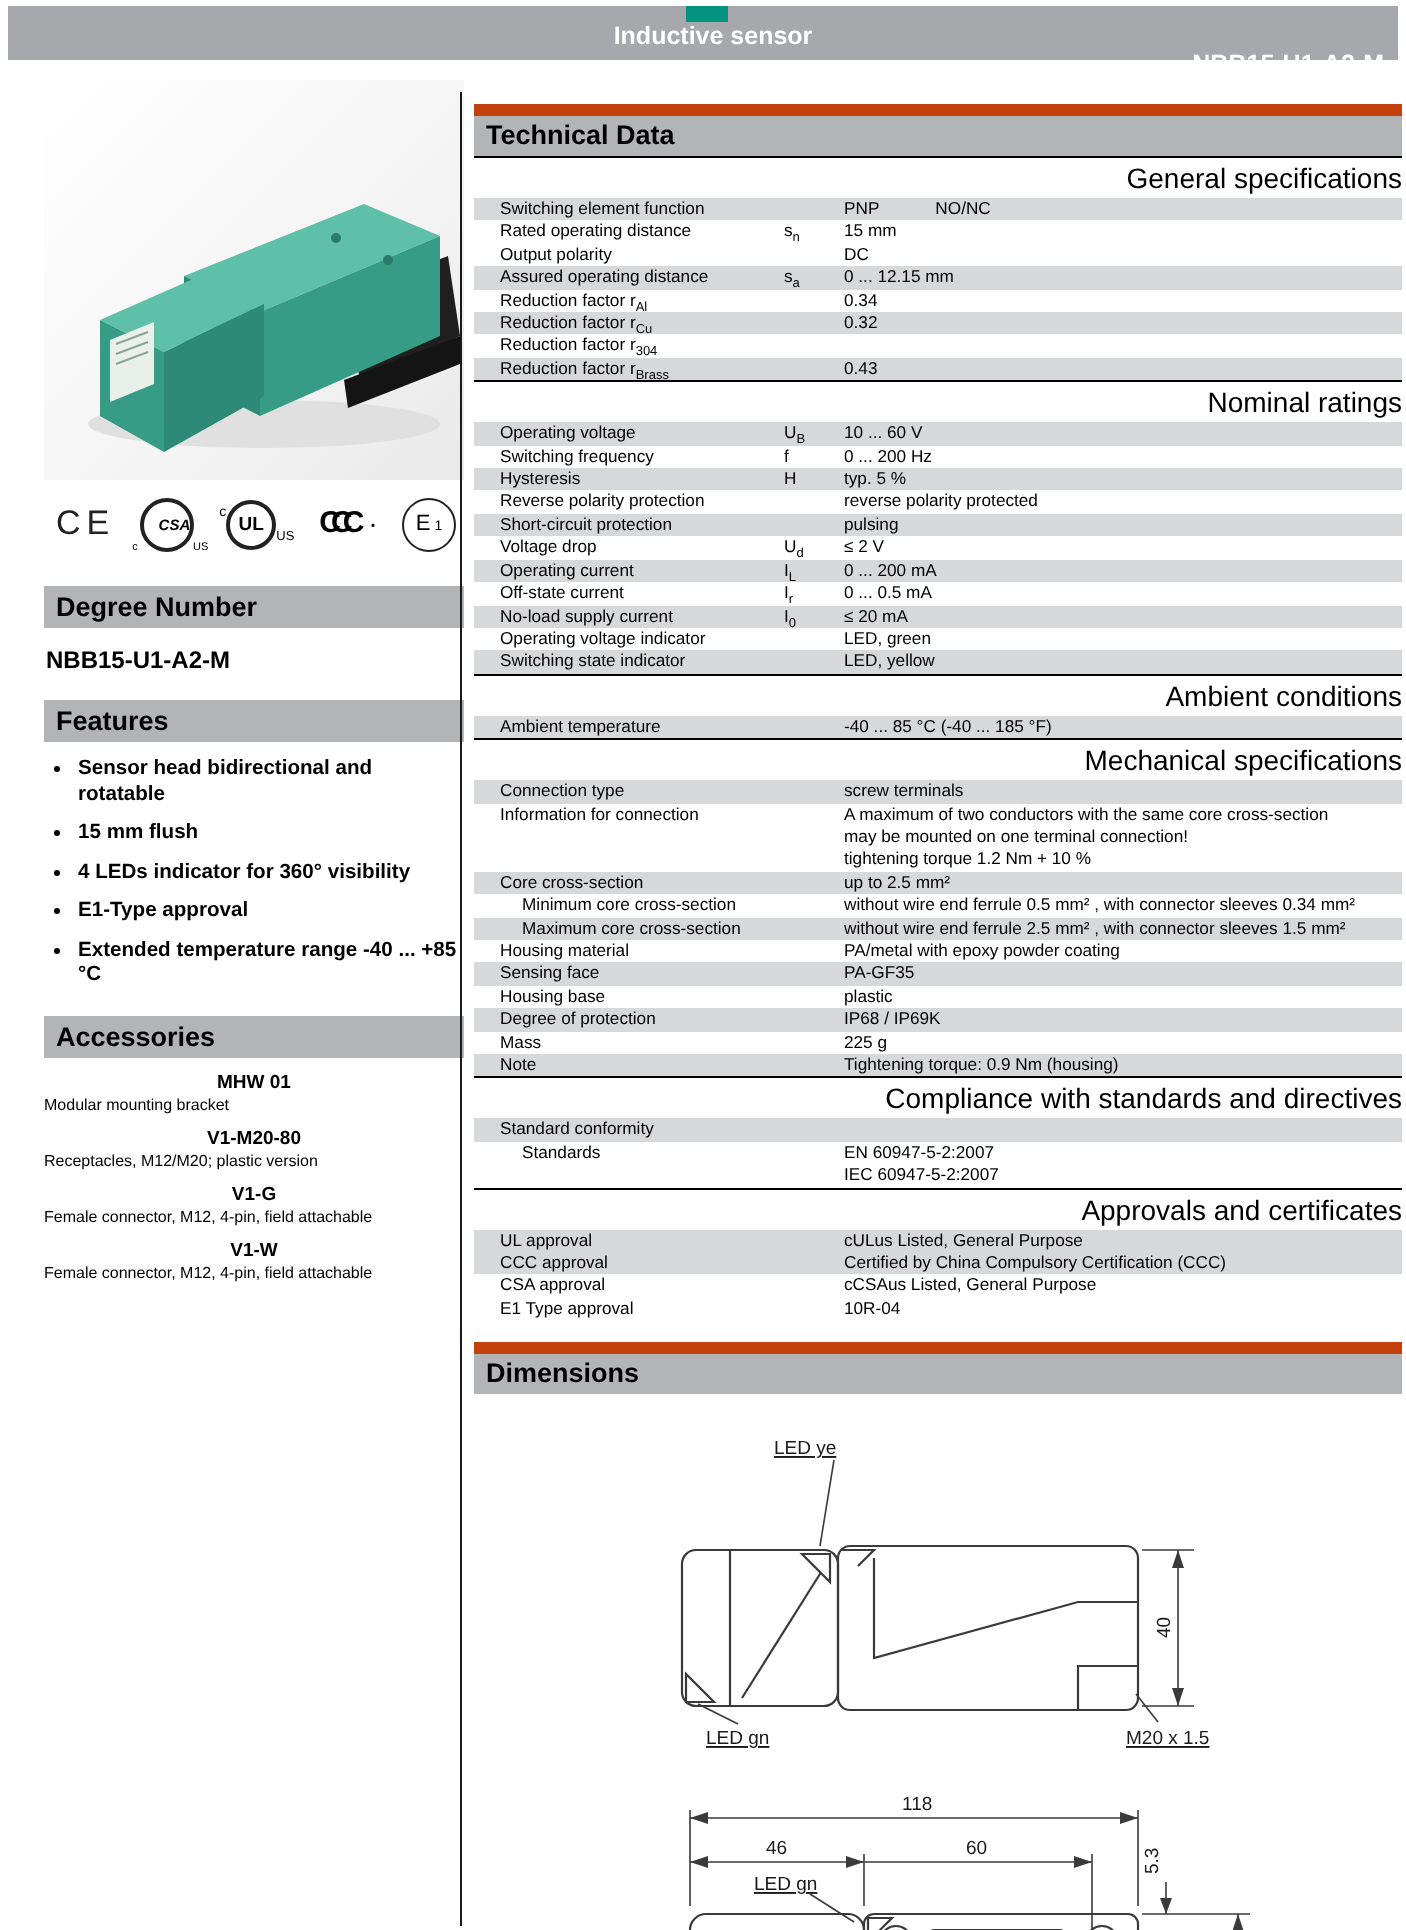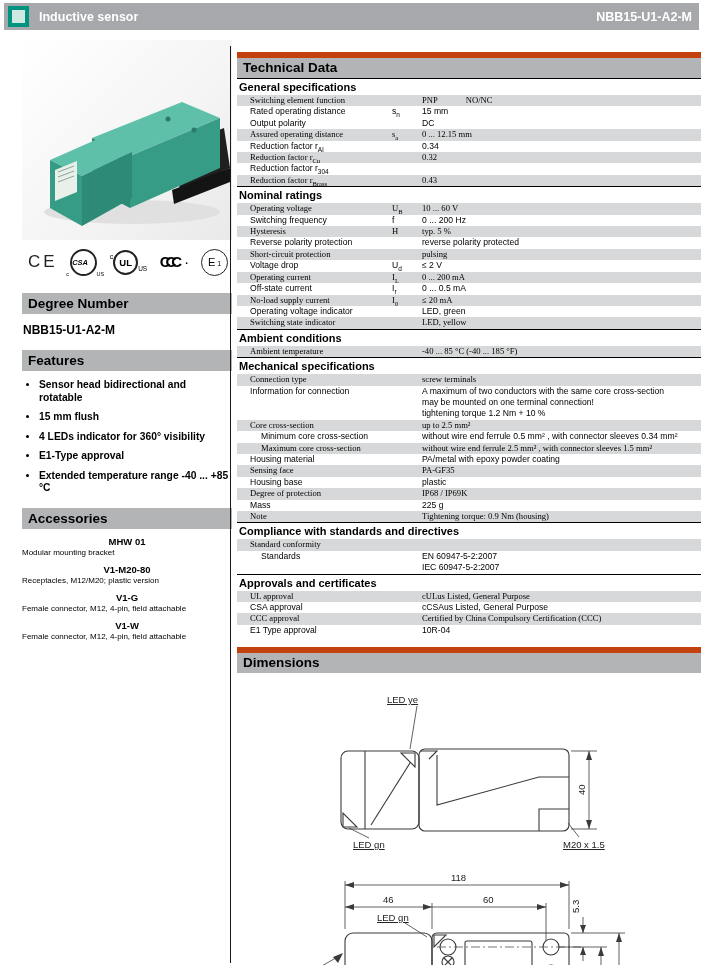--- a/index.html
+++ b/index.html
@@ -2,38 +2,38 @@
 <html><head>
 <meta charset="utf-8">
 <style>
   * { box-sizing: border-box; margin: 0; padding: 0; }
   html,body { background:#fff; }
   body { font-family:"Liberation Sans", sans-serif; color:#000; }
   .page { position:relative; width:703px; height:965px; background:#fff; overflow:hidden; }
 
   
   .top-bar { position:absolute; left:4px; right:4px; top:3px; height:27px;
-             background:#a6a8ab; display:flex; align-items:center; }
+             background:#a6a8ab; display:flex; align-items:center;flex-direction:column; }
   .brand-logo { width:21px; height:21px; margin-left:4px; background:#cfe9e2;
                 border:4px solid #00937f; }
   .top-title { color:#fff; font-weight:bold; font-size:12.5px; margin-left:10px; }
   .top-model { color:#fff; font-weight:bold; font-size:12.5px; margin-left:auto; margin-right:7px; }
 
   
   .left-col  { position:absolute; left:22px; top:40px; width:210px; }
   .col-divider { position:absolute; left:230px; top:46px; bottom:2px; width:1px; background:#1a1a1a; }
   .right-col { position:absolute; left:237px; right:2px; top:52px; }
 
   
   .photo-box { height:200px; background:linear-gradient(135deg,#ffffff 0%,#f4f4f4 60%,#e9e9e9 100%); }
   .cert-row { display:flex; align-items:center; justify-content:space-between;
               padding:8px 4px 4px 6px; height:40px; }
   .ce-text { font-size:17px; letter-spacing:3px; color:#222; }
   .mark-circle { position:relative; width:27px; height:27px; border:2px solid #222;
-                 border-radius:50%; display:flex; align-items:center; justify-content:flex-start; }
+                 border-radius:50%; display:flex; align-items:center; justify-content:flex-end; }
   .csa-inner { font-size:7.5px; font-weight:bold; font-style:italic; }
   .mark-sub-l { position:absolute; left:-6px; bottom:-3px; font-size:5.5px; }
   .mark-sub-r { position:absolute; right:-9px; bottom:-3px; font-size:5.5px; }
   .ul-wrap { display:flex; align-items:center; }
   .ul-c  { font-size:7px; align-self:flex-start; margin-top:3px; }
   .ul-us { font-size:6.5px; align-self:flex-end; margin-bottom:3px; }
   .ul-circle { width:25px; height:25px; border:2px solid #222; border-radius:50%;
                display:flex; align-items:center; justify-content:center;
                font-weight:bold; font-size:9.5px; }
   .ccc-text { font-size:15px; font-weight:bold; letter-spacing:-5px; padding-right:8px; }
@@ -46,25 +46,25 @@
               padding:3px 0 3px 6px; margin-top:13px; }
   .model-no { font-weight:bold; font-size:12px; padding:9px 0 0 1px; }
   .features-list { margin:8px 0 0 0; padding-left:17px; }
   .features-list li { font-weight:bold; font-size:10.3px; line-height:12.5px; margin-bottom:7px; }
   .acc-code { font-weight:bold; font-size:9.5px; margin-top:7px;text-align:center; }
   .acc-desc { font-size:8px; margin-top:1px; }
 
   
   .td-bar { background:#b2b4b5; border-top:6px solid #c2410c; font-weight:bold;
             font-size:13.5px; padding:2px 0 3px 6px; }
-  .sec-header { font-weight:bold; font-size:11px; border-top:1px solid #000;
-                padding:2px 0 2px 2px; }
+  .sec-header { font-weight:normal; font-size:14px; border-top:1px solid #000;
+                padding:2px 0 2px 2px;text-align:right; }
   .spec-row { display:grid; grid-template-columns:155px 30px 1fr; align-items:start;
               min-height:11.4px; line-height:11.4px; font-size:8.6px; }
-  .spec-row.shade { background:#d7d8d9;font-family:Liberation Serif, serif; }
+  .spec-row.shade { background:#d7d8d9; }
   .c-label { padding-left:13px; white-space:nowrap; }
   .c-label.ind1 { padding-left:24px; }
   .c-sym { white-space:nowrap; }
   .c-val { white-space:pre; }
   .val2 { display:inline-block; margin-left:28px; }
   sub { font-size:6.5px; line-height:0; }
   .dim-bar { margin-top:11px; }
 
   
   .drawing svg { display:block; }
@@ -334,29 +334,29 @@
           <span class="c-sym"></span>
           <span class="c-val">EN 60947-5-2:2007
 IEC 60947-5-2:2007</span>
         </div>
         <div class="sec-header">Approvals and certificates</div>
         <div class="spec-row shade">
           <span class="c-label">UL approval</span>
           <span class="c-sym"></span>
           <span class="c-val">cULus Listed, General Purpose</span>
         </div>
+        <div class="spec-row shade">
+          <span class="c-label">CCC approval</span>
+          <span class="c-sym"></span>
+          <span class="c-val">Certified by China Compulsory Certification (CCC)</span>
+        </div>
         <div class="spec-row">
           <span class="c-label">CSA approval</span>
           <span class="c-sym"></span>
           <span class="c-val">cCSAus Listed, General Purpose</span>
-        </div>
-        <div class="spec-row shade">
-          <span class="c-label">CCC approval</span>
-          <span class="c-sym"></span>
-          <span class="c-val">Certified by China Compulsory Certification (CCC)</span>
         </div>
         <div class="spec-row">
           <span class="c-label">E1 Type approval</span>
           <span class="c-sym"></span>
           <span class="c-val">10R-04</span>
         </div>
       </div>
 
     <div class="td-bar dim-bar">Dimensions</div>
 

